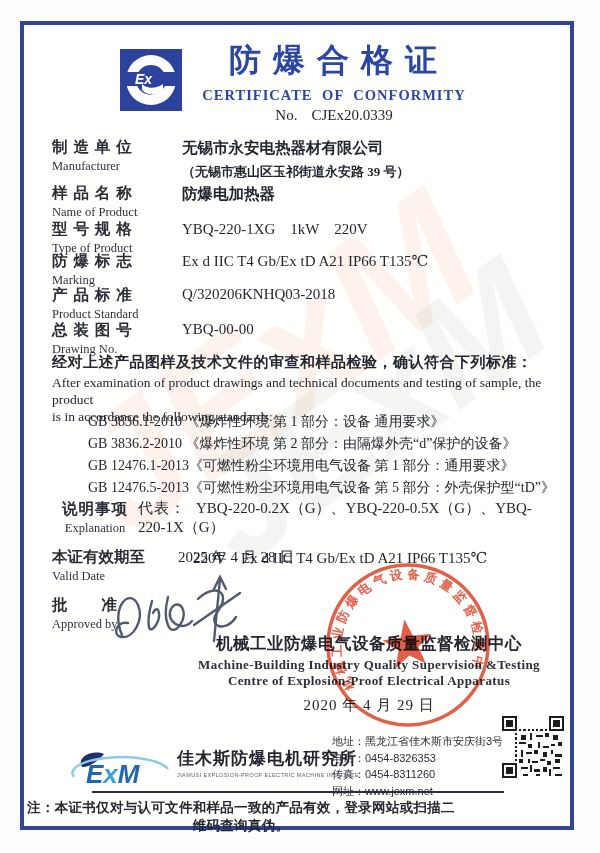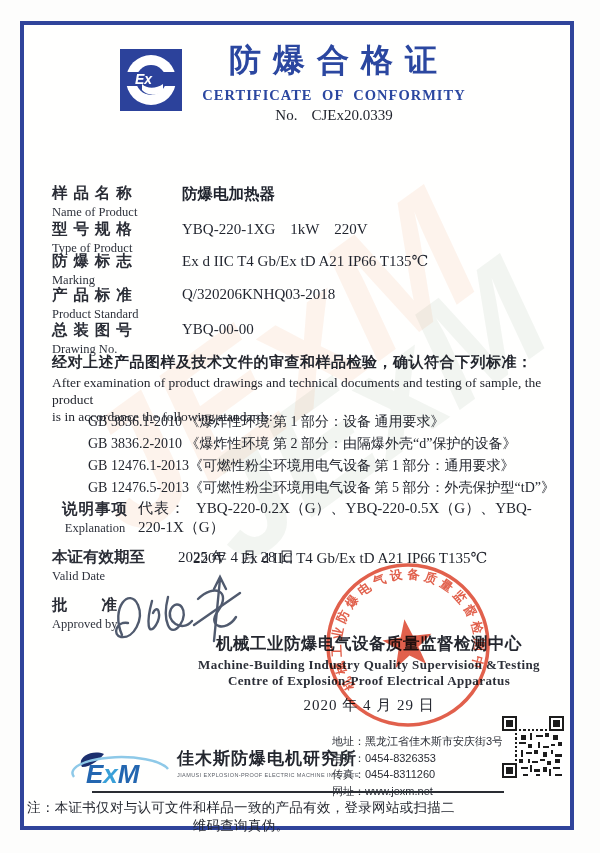--- a/index.html
+++ b/index.html
@@ -66,21 +66,21 @@
   .inst{position:absolute;left:153px;top:722px;}
   .instzh{font-size:17px;font-weight:bold;letter-spacing:1px;color:#23262e;}
   .insten{font-size:5.5px;letter-spacing:0.4px;color:#5a5e66;margin-top:2px;
           font-family:"Liberation Sans","DejaVu Sans",sans-serif;}
   .contacts{position:absolute;left:308px;top:708px;font-size:11px;line-height:16.5px;
             font-family:"Liberation Sans","DejaVu Sans",sans-serif;color:#2a2d35;}
   .contacts b{font-weight:normal;}
   .qr{position:absolute;left:478px;top:691px;}
   .divider{position:absolute;left:68px;top:766px;width:412px;height:2px;background:#2a2d33;}
   .note{position:absolute;left:0;top:774px;width:434px;text-align:center;font-size:13.5px;
-        font-weight:normal;letter-spacing:0.3px;color:#24272f;}
+        font-weight:bold;letter-spacing:0.3px;color:#24272f;}
 </style>
 </head>
 <body>
 
 <div class="stage">
   <div class="frame">
 
     <span class="wm wm2">JExM</span>
     <span class="wm wm1">JExM</span>
 
@@ -98,20 +98,28 @@
       </div>
 
       <div class="titleblock">
         <div class="title">防 爆 合 格 证</div>
         <div class="subtitle">CERTIFICATE OF CONFORMITY</div>
         <div class="noline">
           <span>No.</span><span class="gap"></span><span>CJEx20.0339</span>
         </div>
       </div>
 
+      <div class="row r1">
+        <div class="lbl">
+            <div class="zh">制 造 单 位</div>
+          <div class="en">Manufacturer</div>
+          </div>
+        <div class="val bold"><span>无锡市永安电热器材有限公司</span>
+          <div class="addr">（无锡市惠山区玉祁街道永安路 39 号）</div></div>
+      </div>
 
       <div class="row r2">
         <div class="lbl">
             <div class="zh">样 品 名 称</div>
           <div class="en">Name of Product</div>
           </div>
         <div class="val bold">防爆电加热器</div>
       </div>
 
       <div class="row r3">

